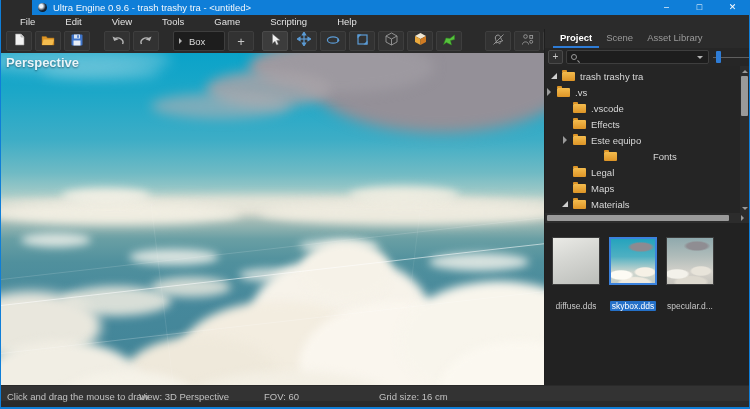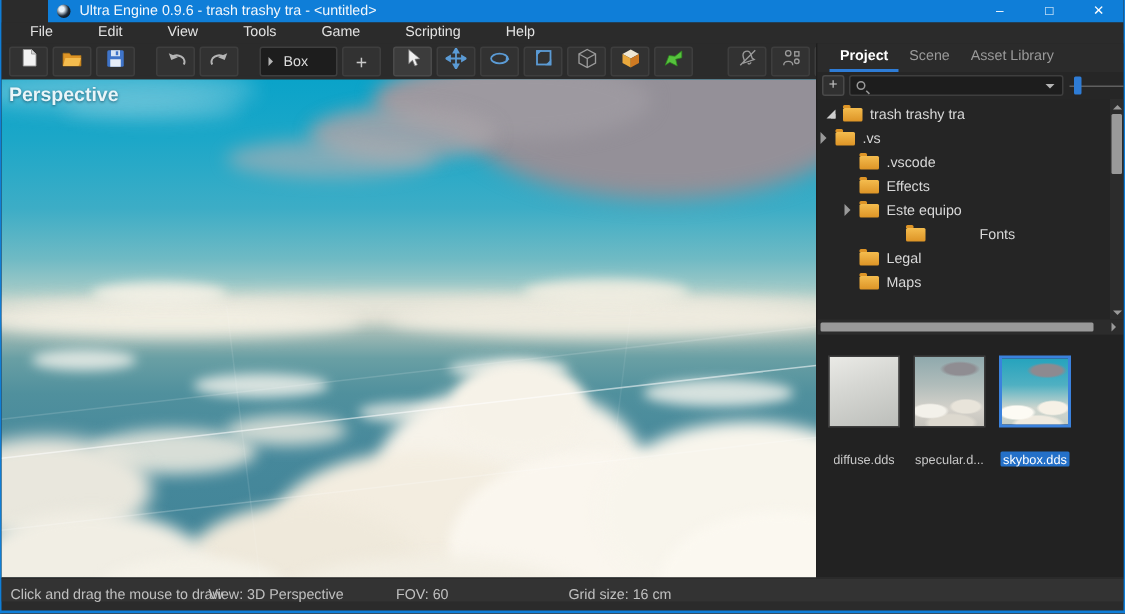--- a/index.html
+++ b/index.html
@@ -358,20 +358,25 @@
             <div class="tree-row" style="padding-left: 16px;">
               <span class="twisty none"></span>
               <span class="folder"></span>
               <span class="tree-label">Legal</span>
             </div>
             <div class="tree-row" style="padding-left: 16px;">
               <span class="twisty none"></span>
               <span class="folder"></span>
               <span class="tree-label">Maps</span>
             </div>
+            <div class="tree-row" style="padding-left: 16px;">
+              <span class="twisty expanded"></span>
+              <span class="folder"></span>
+              <span class="tree-label">Materials</span>
+            </div>
           </div>
         <div class="vscroll">
           <span class="vs-up">
               <span class="tri-up"></span>
             </span>
           <div class="vs-thumb"></div>
           <span class="vs-down">
               <span class="tri-down"></span>
             </span>
         </div>
@@ -382,27 +387,27 @@
         <span class="hs-right">
             <span class="tri-right"></span>
           </span>
       </div>
 
       <div class="files">
           <div class="file-item">
             <div class="thumb thumb-diffuse"></div>
             <div class="file-label">diffuse.dds</div>
           </div>
+          <div class="file-item selected">
+            <div class="thumb thumb-sky"></div>
+            <div class="file-label">skybox.dds</div>
+          </div>
           <div class="file-item">
             <div class="thumb thumb-sky-gray"></div>
             <div class="file-label">specular.d...</div>
-          </div>
-          <div class="file-item selected">
-            <div class="thumb thumb-sky"></div>
-            <div class="file-label">skybox.dds</div>
           </div>
         </div>
     </div>
   </div>
 
   <div class="statusbar">
     <span class="status-item" style="left:6px">Click and drag the mouse to draw</span>
     <span class="status-item" style="left:138px">View: 3D Perspective</span>
     <span class="status-item" style="left:263px">FOV: 60</span>
     <span class="status-item" style="left:378px">Grid size: 16 cm</span>

